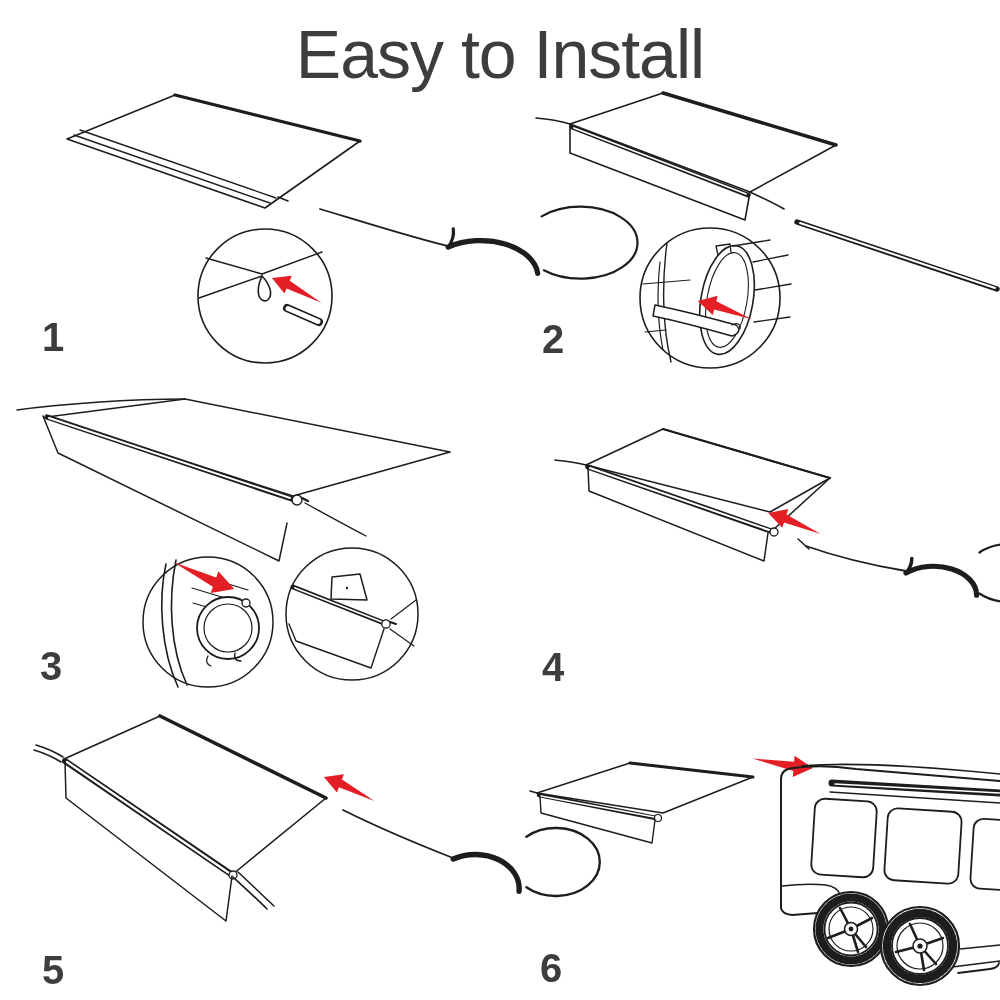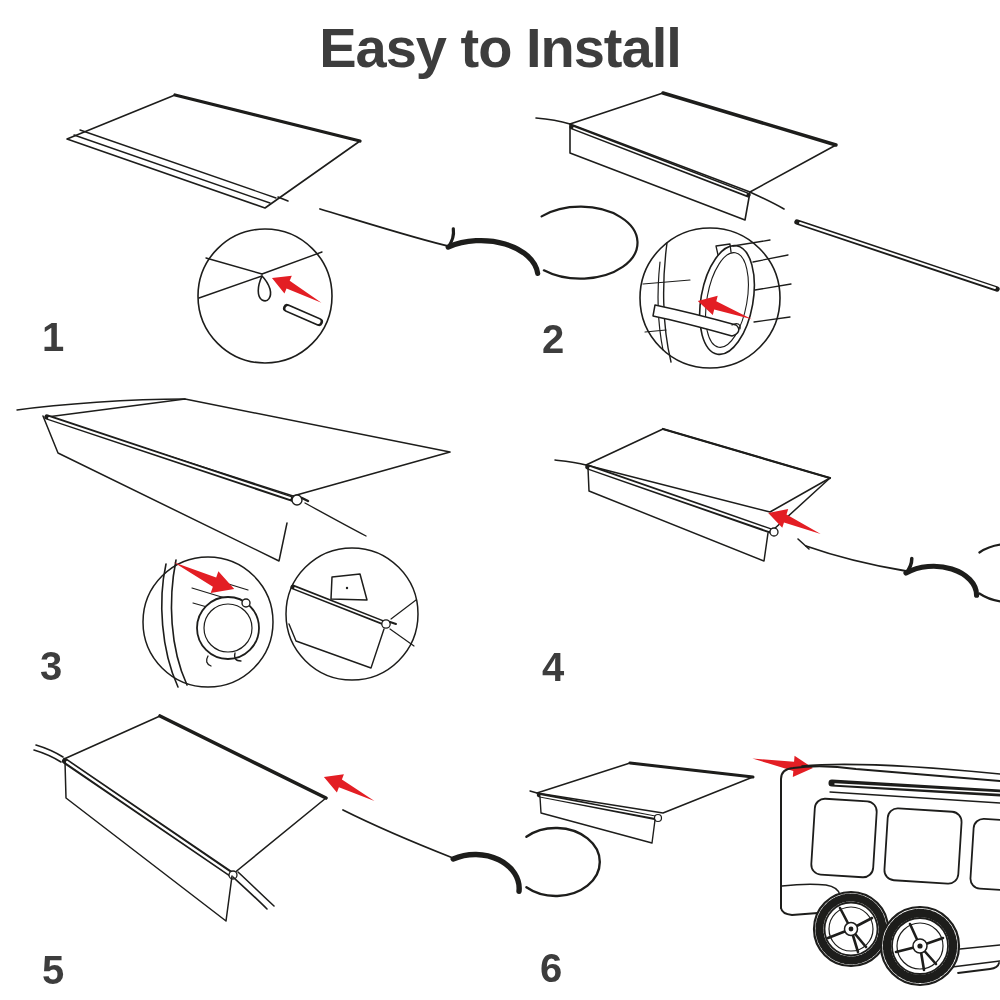--- a/index.html
+++ b/index.html
@@ -1,19 +1,19 @@
 <!DOCTYPE html>
 <html style="--accent: #e31e24; --ink: #1d1d1b; --text: #3d3d3d; --background: #ffffff;"><head>
 <meta charset="utf-8">
 <style>
   html,body{margin:0;padding:0;background:#fff;}
   .page{position:relative;width:1000px;height:1000px;background:var(--background,#fff);
         font-family:"Liberation Sans",sans-serif;overflow:hidden;}
   .title{position:absolute;top:20px;left:0;width:100%;text-align:center;
-         font-size:56px;font-weight:700;letter-spacing:-1px;color:var(--text,#3d3d3d);line-height:1;}
+         font-size:68px;font-weight:400;letter-spacing:-1px;color:var(--text,#3d3d3d);line-height:1;}
   .step-num{position:absolute;font-size:40px;font-weight:800;color:var(--text,#3d3d3d);line-height:1;}
   .n1{left:42px;top:317px;} .n2{left:542px;top:319px;}
   .n3{left:40px;top:646px;} .n4{left:542px;top:647px;}
   .n5{left:42px;top:950px;} .n6{left:540px;top:948px;}
   svg{position:absolute;left:0;top:0;}
   .ln{stroke:var(--ink,#1d1d1b);fill:none;stroke-linecap:round;stroke-linejoin:round;}
   .fillw{fill:#ffffff;}
   .wl{stroke:#ffffff;fill:none;stroke-linecap:round;}
   .arrow{fill:var(--accent,#e31e24);stroke:none;}
   .dark{fill:var(--ink,#1d1d1b);stroke:none;}

